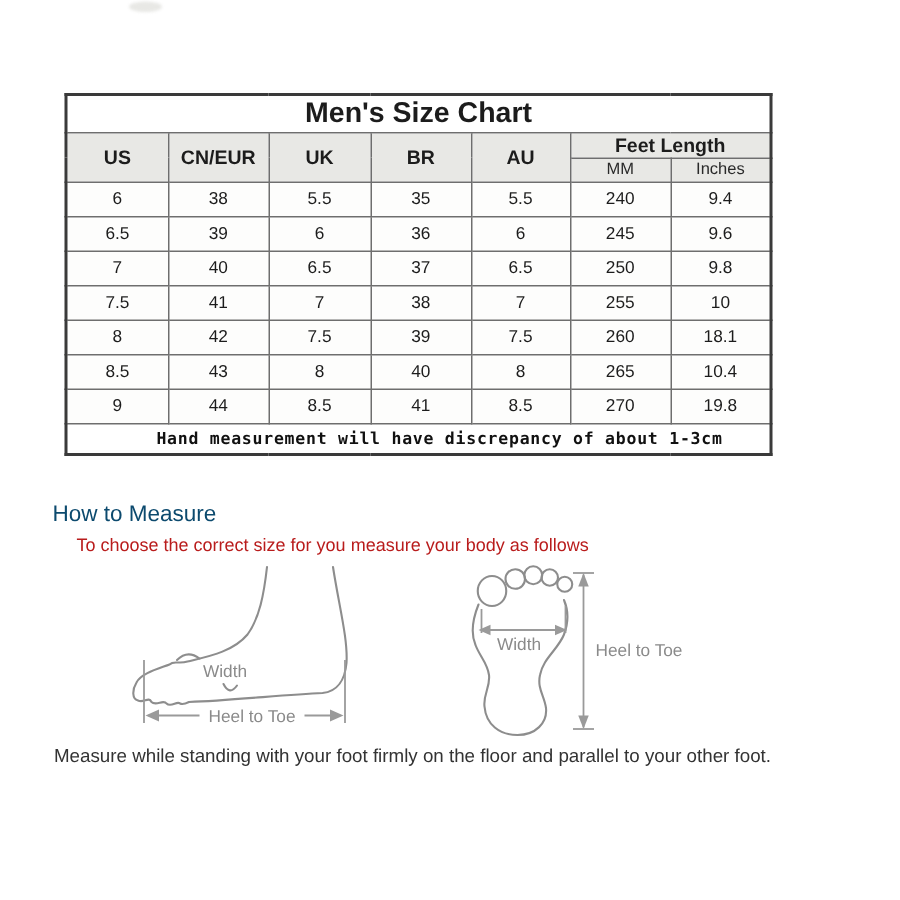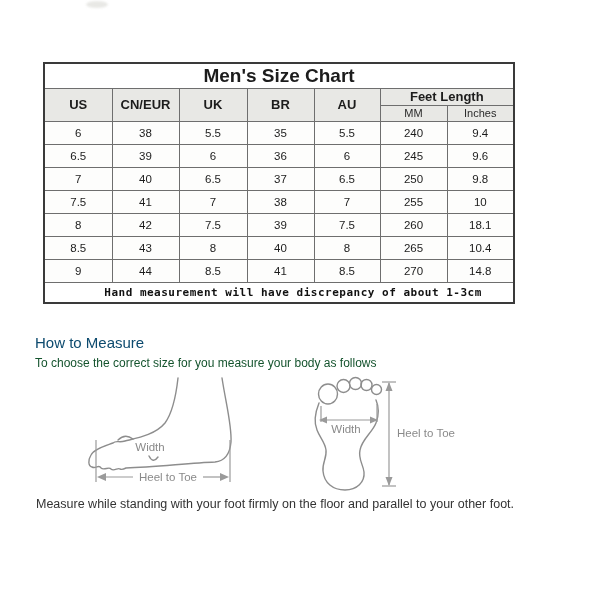--- a/index.html
+++ b/index.html
@@ -36,22 +36,22 @@
   .ref-note {
     position:absolute; left:42px; top:317px;
     font-family:"DejaVu Sans Mono", monospace; font-weight:bold;
     font-size:10.5px; letter-spacing:.6px; color:#111; white-space:nowrap;
   }
   .htm-heading {
     position:absolute; left:35px; top:334px;
     font-size:15px; color:#0c4a6e;
   }
   .htm-intro {
-    position:absolute; left:35px; top:356px;
-    font-size:12px; color:#14532d;
+    position:absolute; left:51px; top:356px;
+    font-size:12px; color:#b91c1c;
   }
   .caption {
     position:absolute; left:36px; top:497px; width:560px;
     font-size:12.5px; color:#333;
   }
   
   svg.diagram { position:absolute; overflow:visible; }
   svg.side-foot { left:85px; top:378px; }
   svg.sole-foot { left:310px; top:373px; }
   svg .outline { fill:none; stroke:#8d8d8d; stroke-width:1.4; stroke-linecap:round; stroke-linejoin:round; }
@@ -148,21 +148,21 @@
         <td>265</td>
         <td>10.4</td>
       </tr>
       <tr>
         <td>9</td>
         <td>44</td>
         <td>8.5</td>
         <td>41</td>
         <td>8.5</td>
         <td>270</td>
-        <td>14.8</td>
+        <td>19.8</td>
       </tr>
     </tbody>
     <tfoot>
       <tr>
         <td colspan="7" class="footnote">Hand measurement will have discrepancy of about 1-3cm</td>
       </tr>
     </tfoot>
   </table>
 
 

